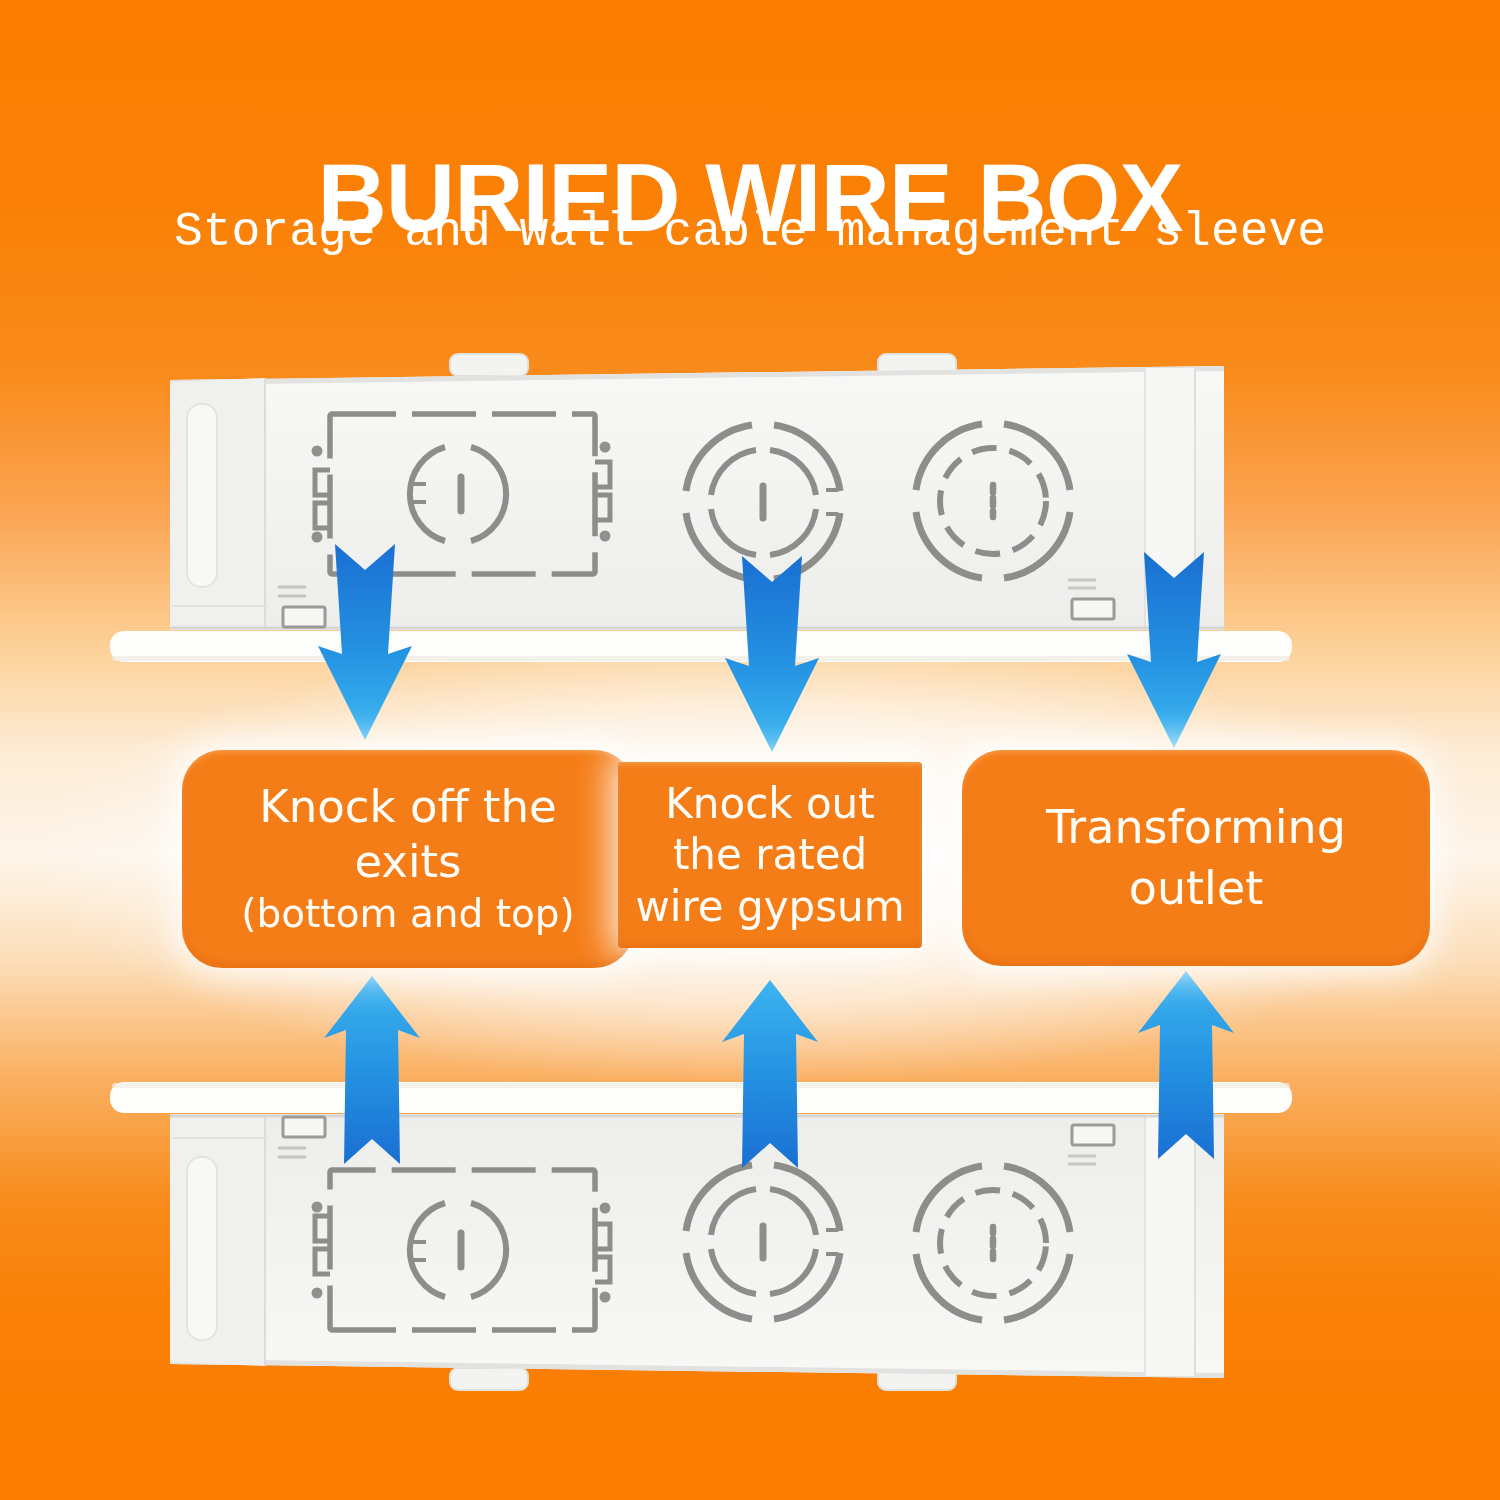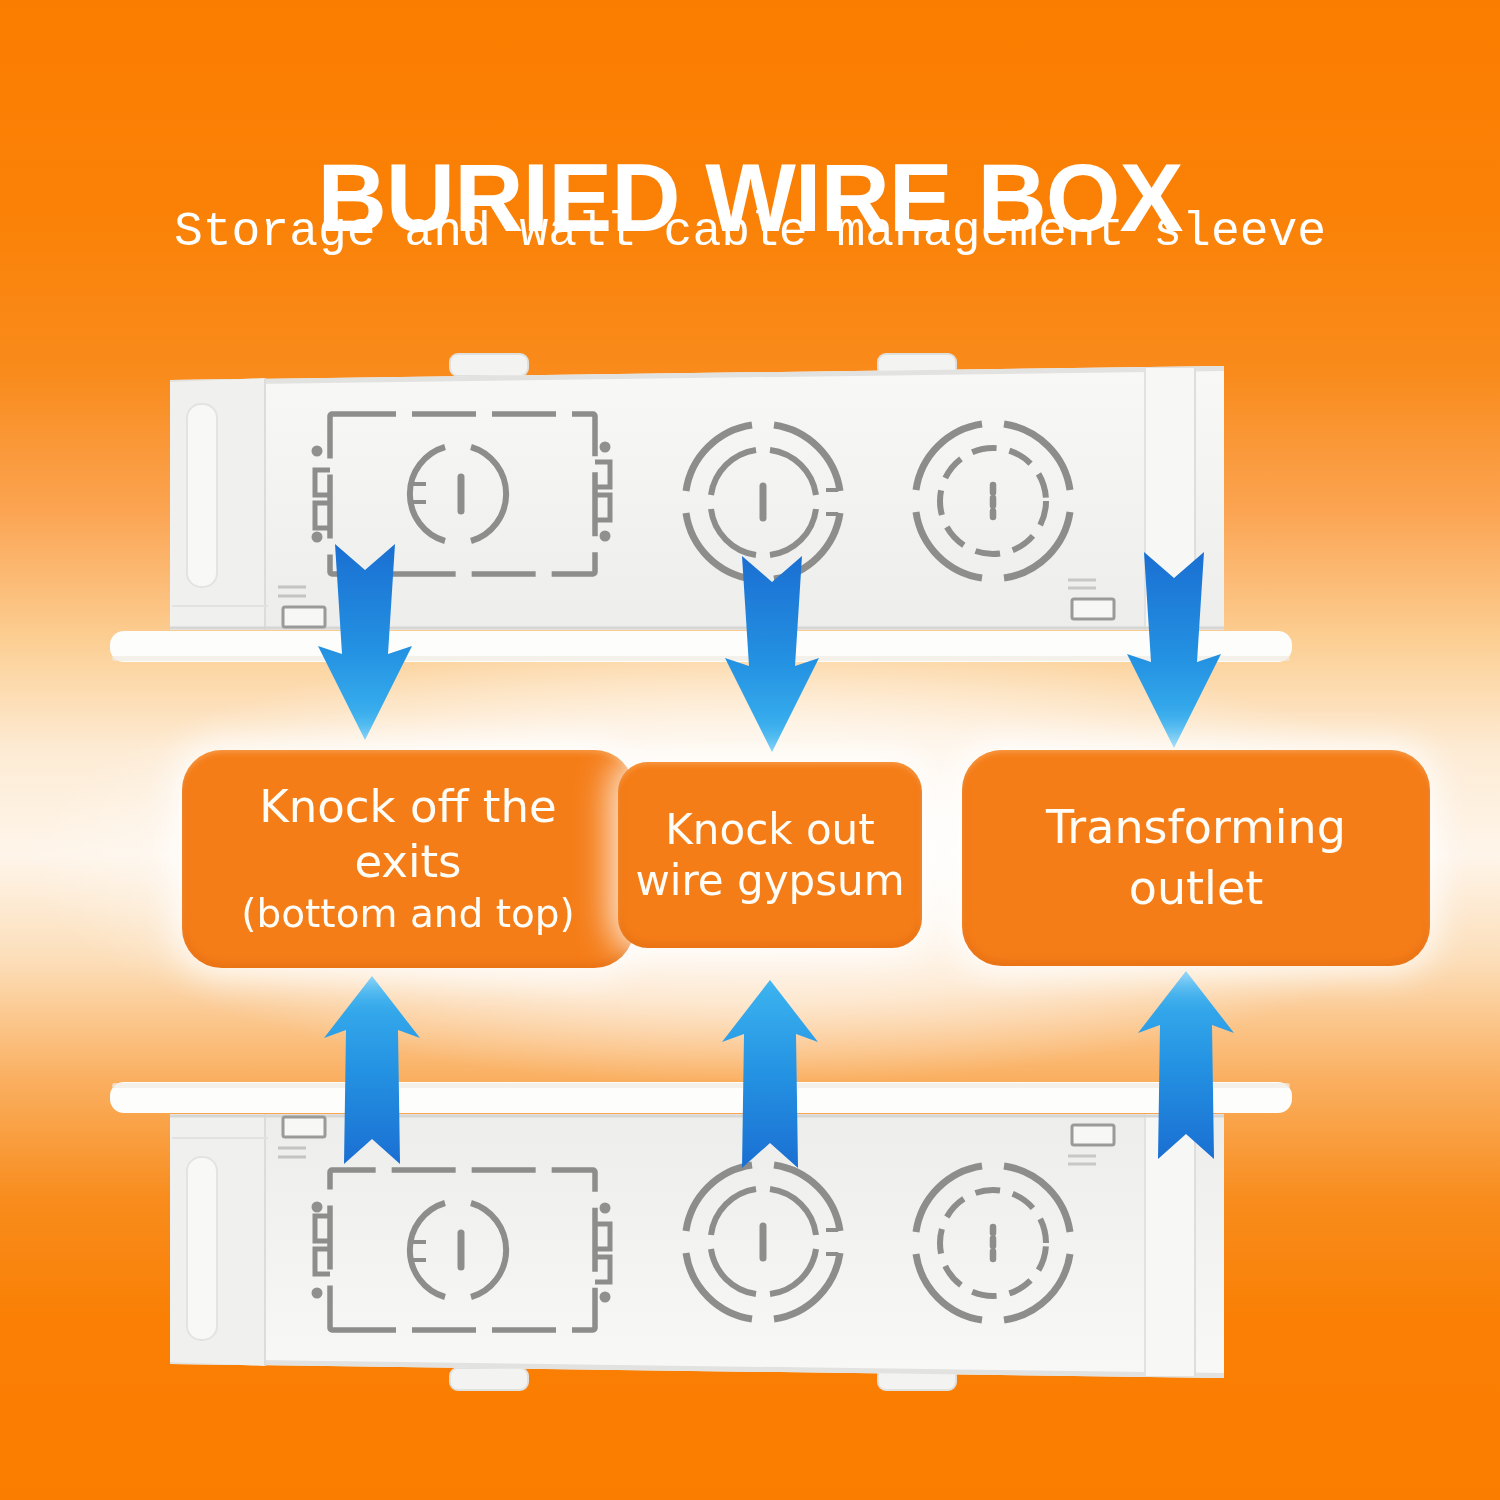--- a/index.html
+++ b/index.html
@@ -46,21 +46,21 @@
   .callout{
     position:absolute;
     background:#f57d18;
     border-radius:40px;
     box-shadow:0 0 34px 8px rgba(255,255,255,0.85), inset 0 -4px 8px rgba(180,70,0,0.22), inset 0 3px 5px rgba(255,190,120,0.45);
     color:#fffdf8;
     display:flex;flex-direction:column;justify-content:center;align-items:center;
     text-align:center;
   }
   .callout-1{left:182px;top:750px;width:452px;height:218px;}
-  .callout-2{left:618px;top:762px;width:304px;height:186px;border-radius:30px;}
+  .callout-2{left:618px;top:762px;width:304px;height:186px;border-radius:4px;}
   .callout-3{left:962px;top:750px;width:468px;height:216px;}
   .callout-1 .c-line{font-size:45px;line-height:1.22;}
   .callout-1 .c-note{font-size:39px;line-height:1.22;}
   .callout-2 .c-line{font-size:42px;line-height:1.22;}
   .callout-3 .c-line{font-size:46px;line-height:1.32;}
 </style>
 </head>
 <body>
 
 <div class="canvas">
@@ -165,20 +165,21 @@
   </svg>
 
   <div class="callout callout-1">
     <div class="c-line">Knock off the</div>
     <div class="c-line">exits</div>
     <div class="c-note">(bottom and top)</div>
   </div>
 
   <div class="callout callout-2">
     <div class="c-line">Knock out</div>
+    <div class="c-line">the rated</div>
     <div class="c-line">wire gypsum</div>
   </div>
 
   <div class="callout callout-3">
     <div class="c-line">Transforming</div>
     <div class="c-line">outlet</div>
   </div>
 
 </div>
 

